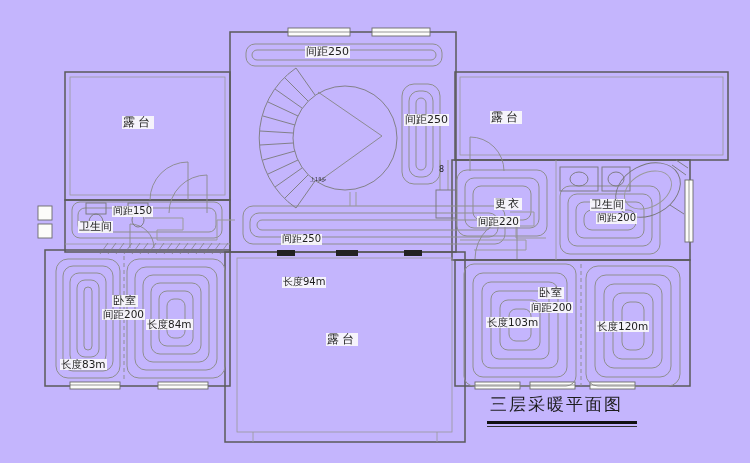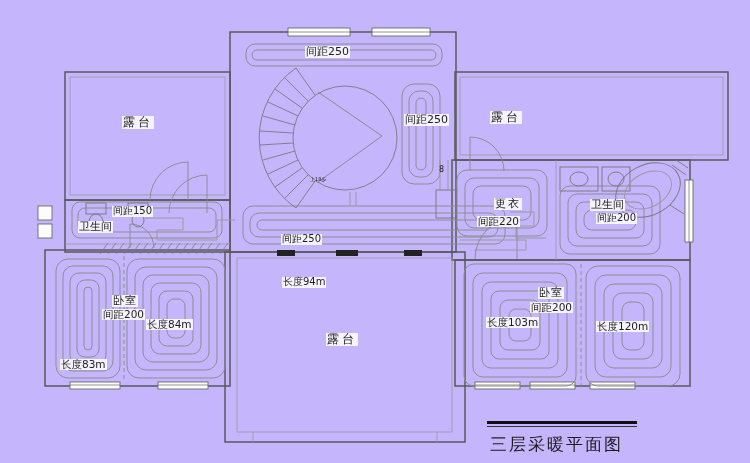--- a/index.html
+++ b/index.html
@@ -1,21 +1,21 @@
 <!DOCTYPE html>
 <html><head>
 <meta charset="utf-8">
 <style>
   html,body{margin:0;padding:0;background:#e8e8e6;}
   #plan{position:relative;width:750px;height:463px;background:#c4b5fd;overflow:hidden;
         font-family:"DejaVu Sans",sans-serif;color:#1c1c1c;}
   #plan svg{position:absolute;left:0;top:0;}
   .lbl{position:absolute;white-space:nowrap;line-height:1.05;background:rgba(252,252,250,.88);
        padding:0 1px;color:#1c1c1c;}
-  .serif{font-family:"DejaVu Serif","Liberation Serif",serif;margin-top:40px;}
+  .serif{font-family:"DejaVu Serif","Liberation Serif",serif;}
   .title-line1{position:absolute;background:#111;height:3px;}
   .title-line2{position:absolute;background:#333;height:1px;}
 </style>
 </head>
 <body>
 
 <div id="plan">
 
 <svg width="750" height="463" viewBox="0 0 750 463">
 

